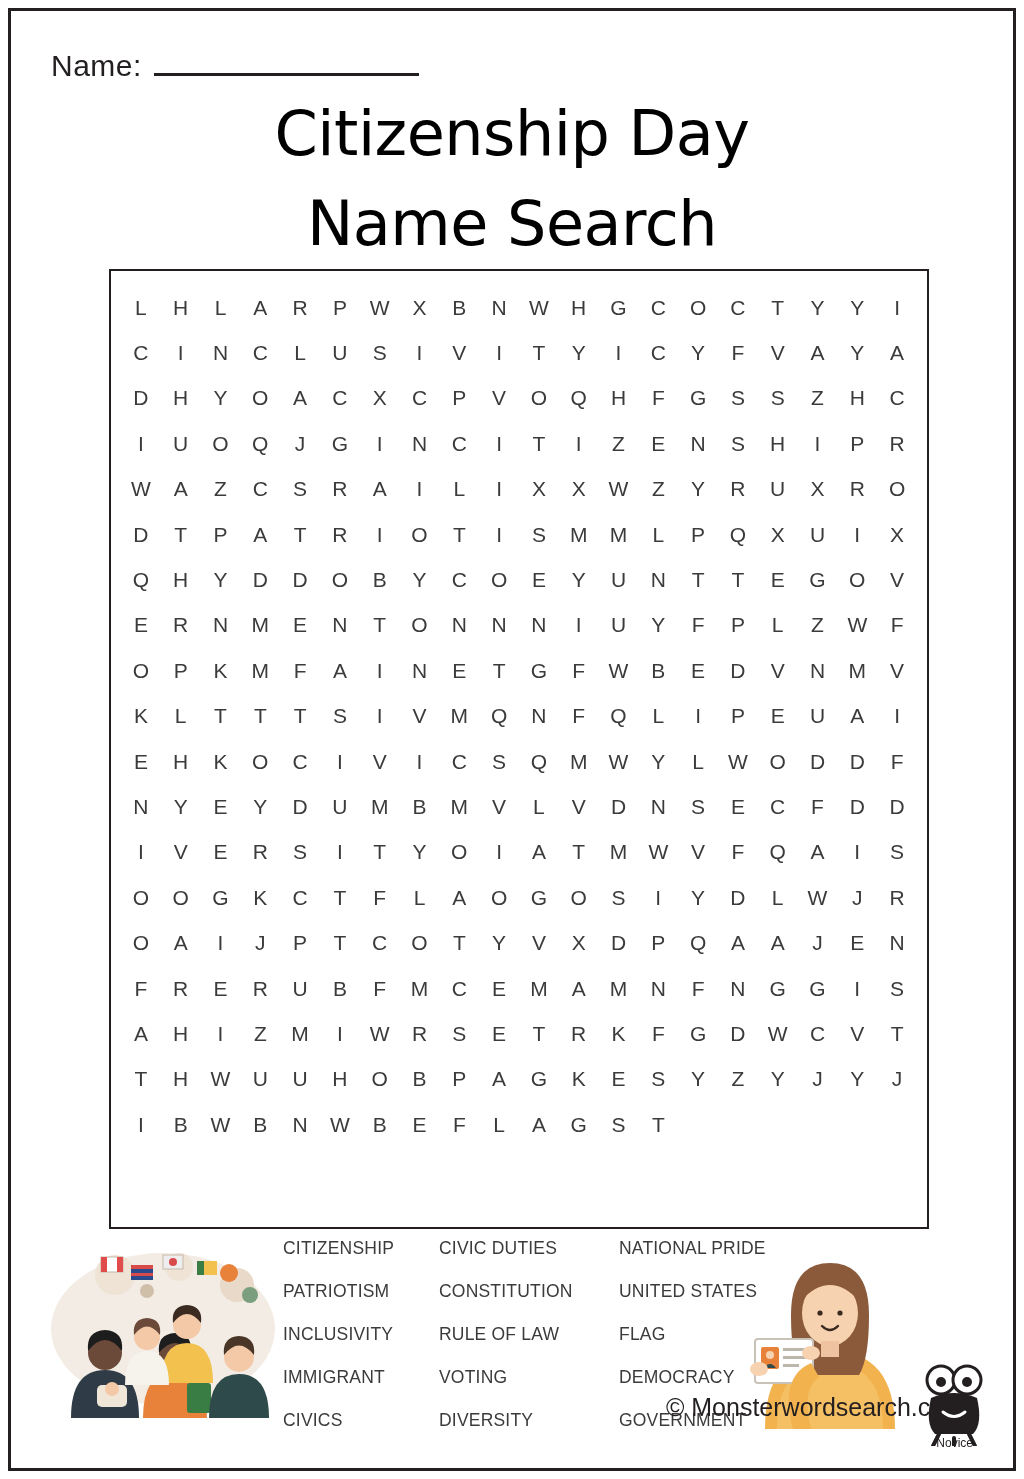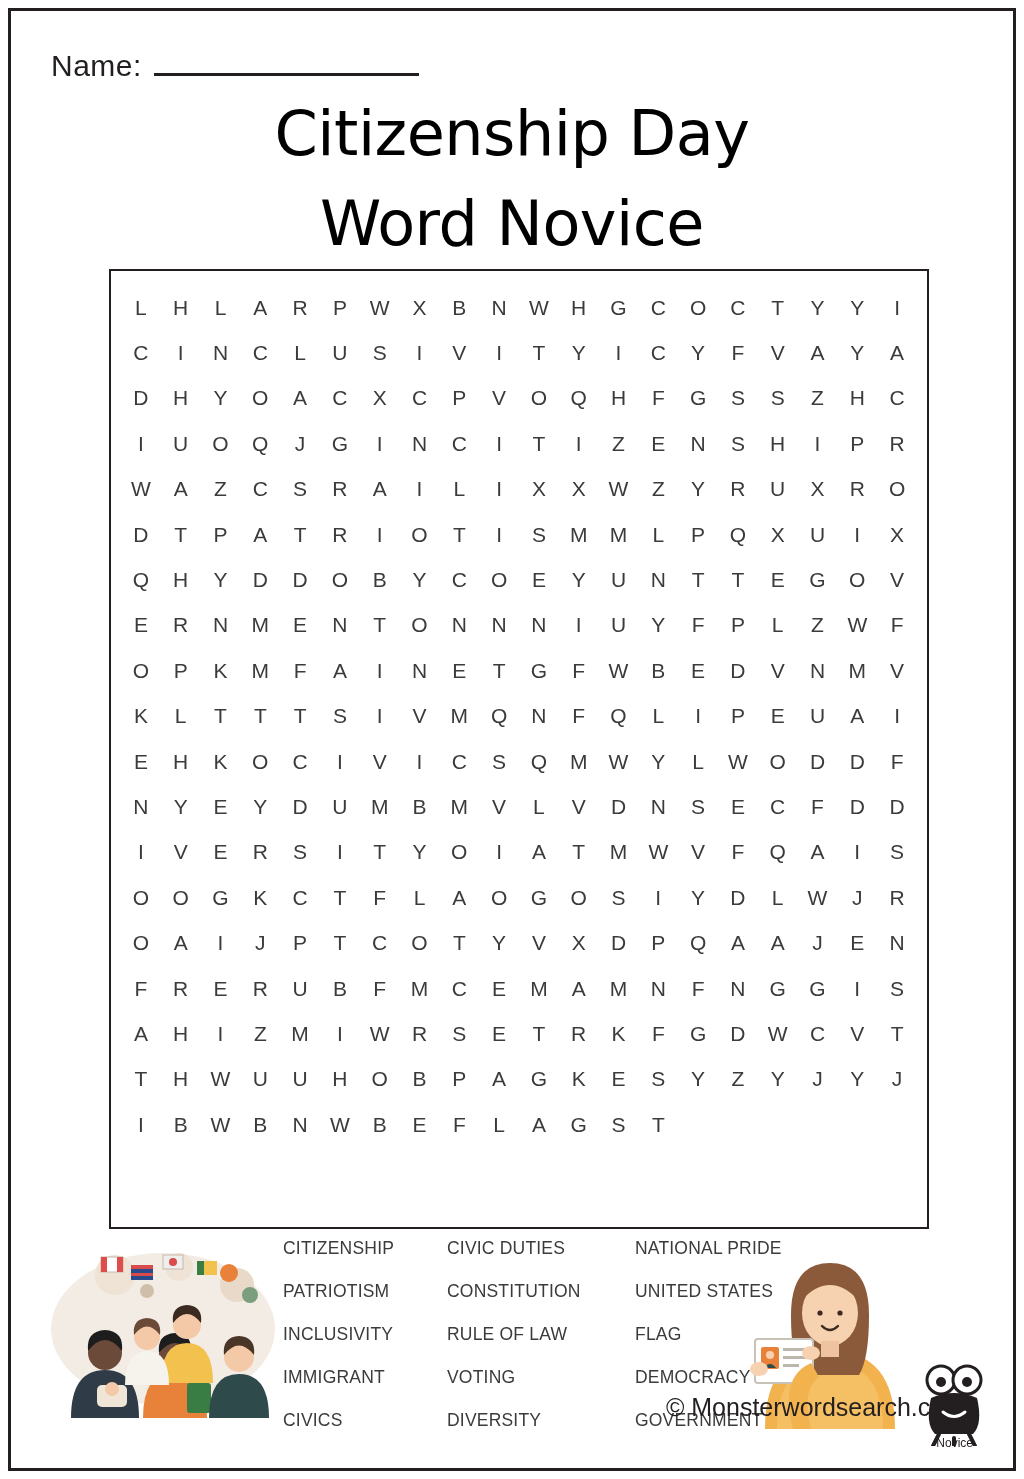--- a/index.html
+++ b/index.html
@@ -94,21 +94,21 @@
 
   
   .wordlist {
     position: absolute;
     left: 272px;
     top: 1228px;
     width: 460px;
     display: grid;
     grid-template-columns: 148px 172px 140px;
     grid-auto-rows: 43px;
-    column-gap: 16px;
+    column-gap: 8px;
   }
   .word {
     font-size: 17.5px;
     color: #3b3b3b;
     letter-spacing: .2px;
     white-space: nowrap;
     line-height: 1.1;
   }
 
   
@@ -156,21 +156,21 @@
 
 <div class="page">
 
   <div class="name-row">
     <span class="name-label">Name:</span>
     <span class="name-blank"></span>
   </div>
 
   <div class="title">
     <span class="line">Citizenship Day</span>
-    <span class="line">Word Novice</span>
+    <span class="line">Name Search</span>
   </div>
 
   <div class="grid-wrap">
     <div class="grid" id="grid">
         <div class="cell">L</div>
         <div class="cell">H</div>
         <div class="cell">L</div>
         <div class="cell">A</div>
         <div class="cell">R</div>
         <div class="cell">P</div>

